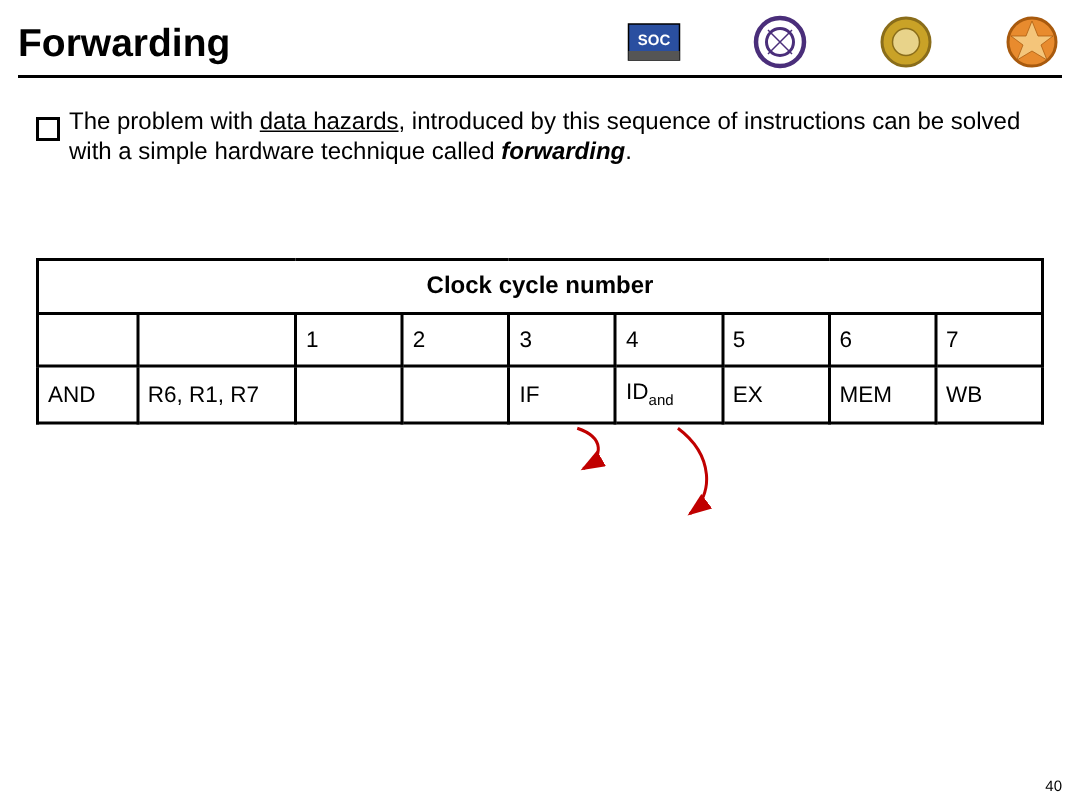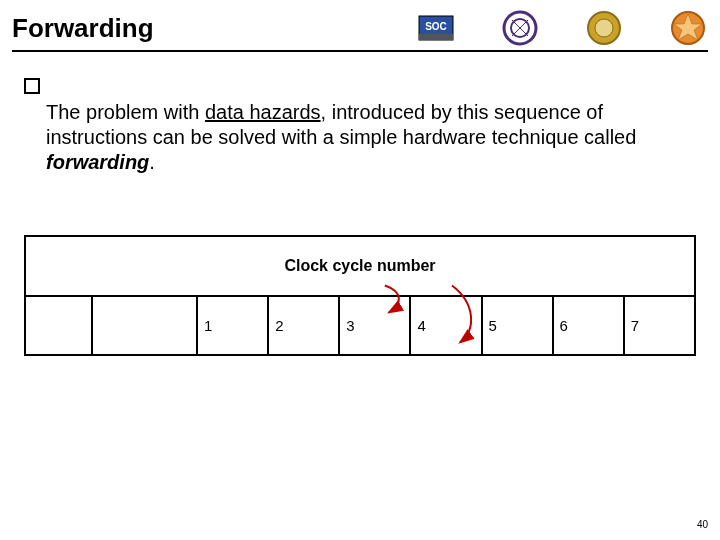--- a/index.html
+++ b/index.html
@@ -48,37 +48,36 @@
     gap: 6px;
   }
   .bullet-box {
     width: 16px;
     height: 16px;
     border: 2px solid #000;
     margin-top: 6px;
     flex-shrink: 0;
   }
   .para {
-    font-size: 20px;
+    font-size: 16px;
     line-height: 1.25;
-    margin-top: 28px;
   }
   .underline { text-decoration: underline; }
   .bi { font-weight: bold; font-style: italic; }
   .table-wrap {
     margin: 60px 24px 0 24px;
   }
   table {
     border-collapse: collapse;
     width: 100%;
     table-layout: fixed;
   }
   td {
     border: 2px solid #000;
-    padding: 20px 6px;
+    padding: 8px 6px;
     font-size: 15px;
     height: 28px;
     white-space: nowrap;
     overflow: hidden;
   }
   .thead td {
     text-align: center;
     font-weight: bold;
     font-size: 16px;
   }
@@ -168,20 +167,31 @@
     <tr>
       <td></td>
       <td></td>
       <td>1</td>
       <td>2</td>
       <td>3</td>
       <td>4</td>
       <td>5</td>
       <td>6</td>
       <td>7</td>
+    </tr>
+    <tr>
+      <td>AND</td>
+      <td>R6, R1, R7</td>
+      <td></td>
+      <td></td>
+      <td>IF</td>
+      <td id="c-idand">ID<span class="sub">and</span></td>
+      <td>EX</td>
+      <td>MEM</td>
+      <td>WB</td>
     </tr>
   </tbody>
     </table>
 </div>
 
 <svg id="arrows" class="arrow-layer" width="720" height="540" style="left:0;top:0;">
   <defs>
     <marker id="ah" markerWidth="10" markerHeight="10" refX="7" refY="3" orient="auto">
       <path d="M0,0 L8,3 L0,6 Z" fill="#c00000"></path>
     </marker>

